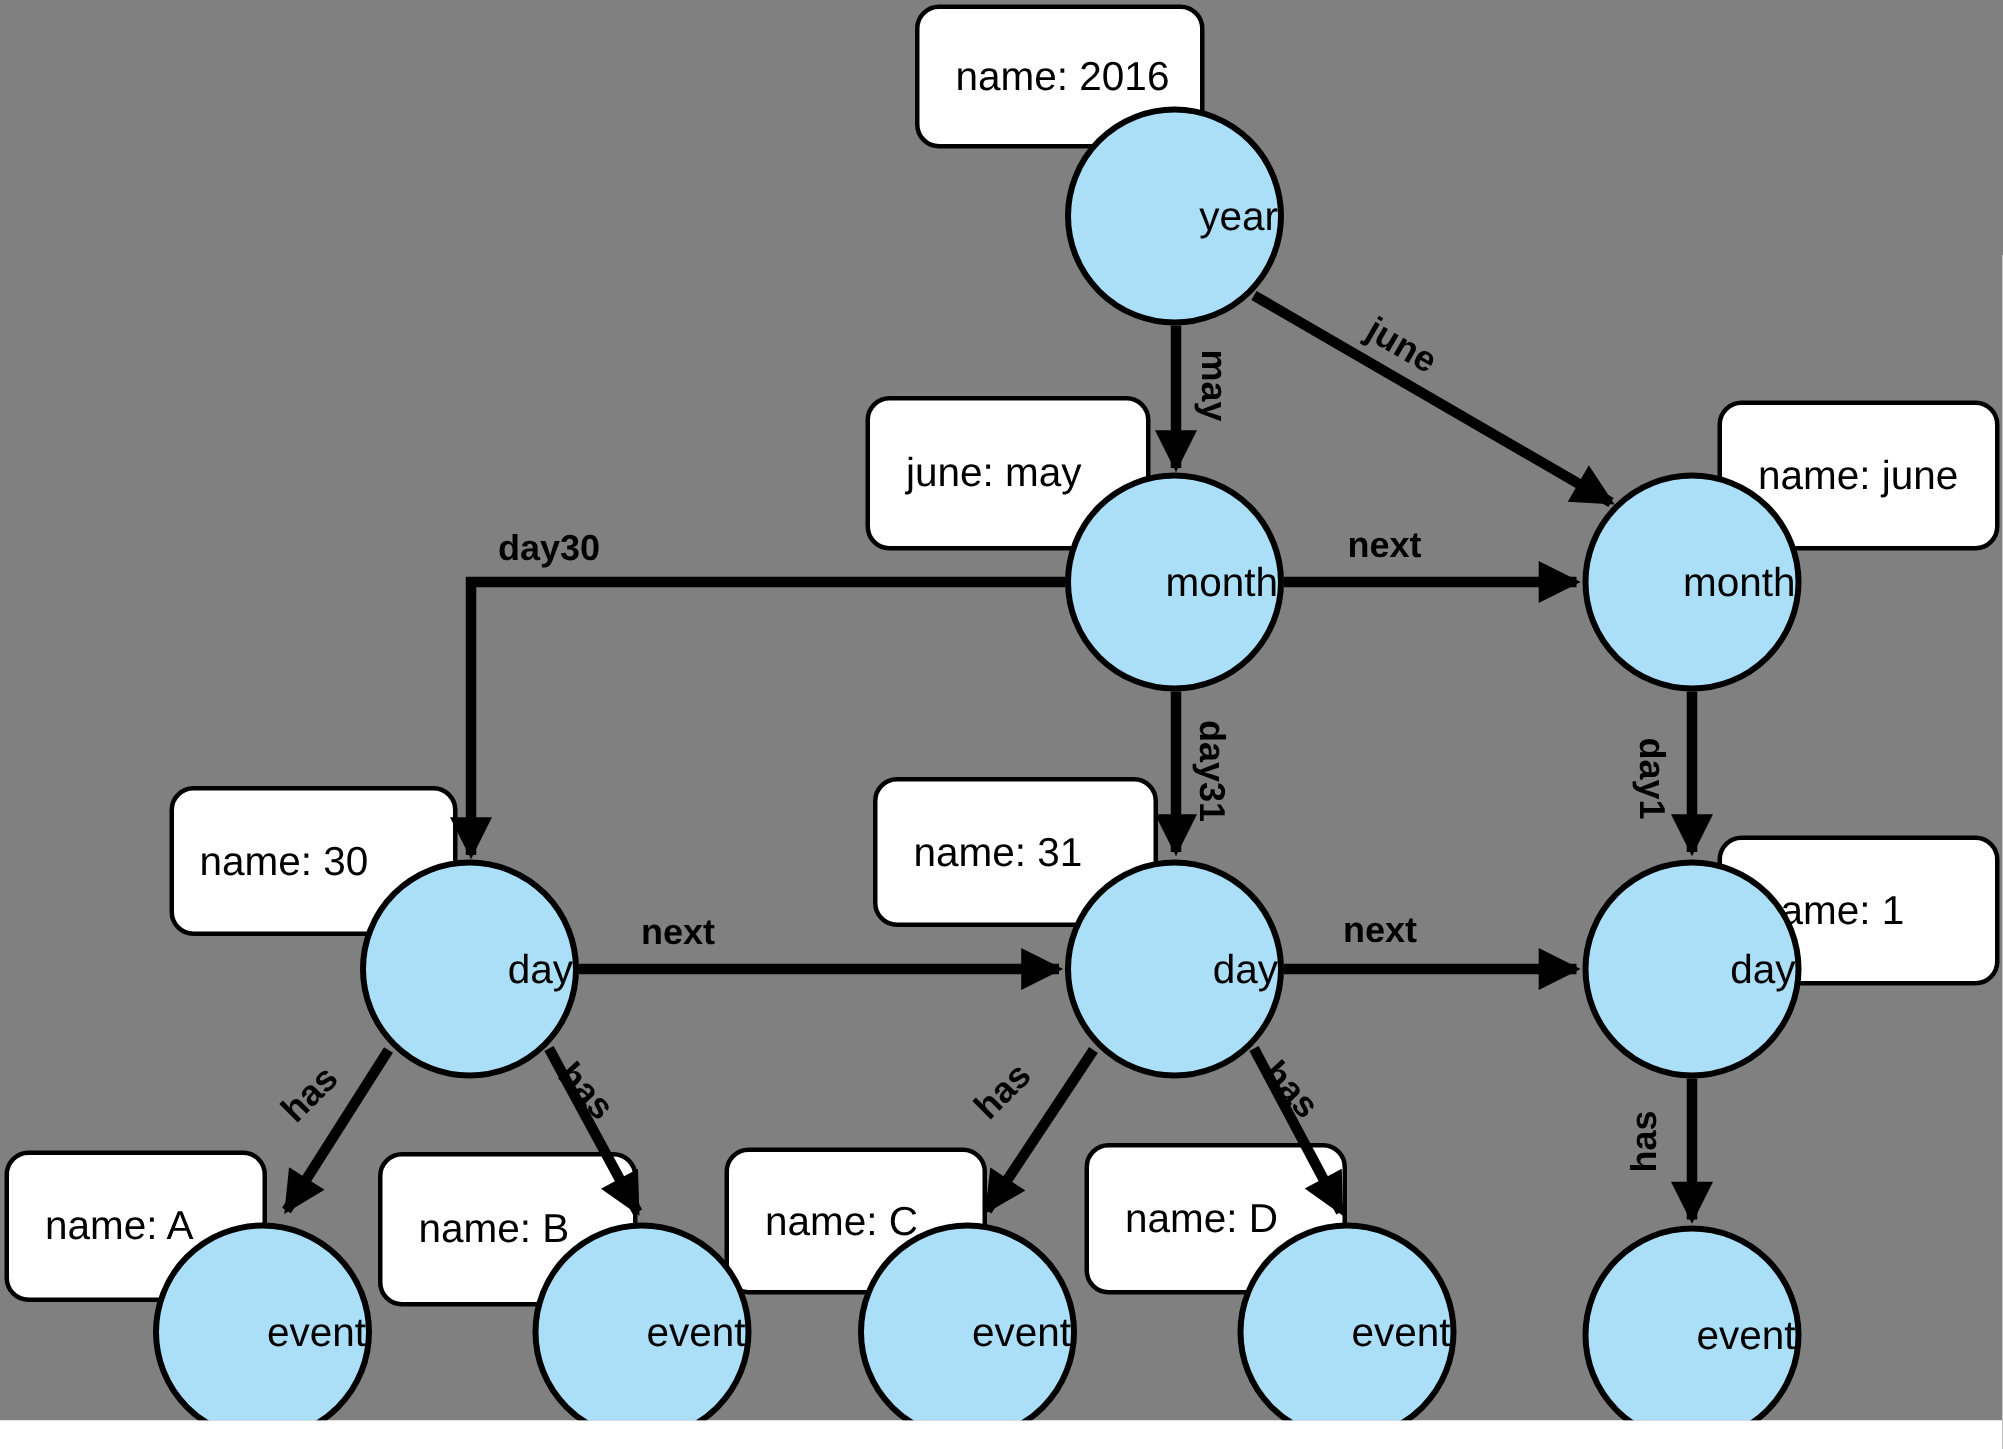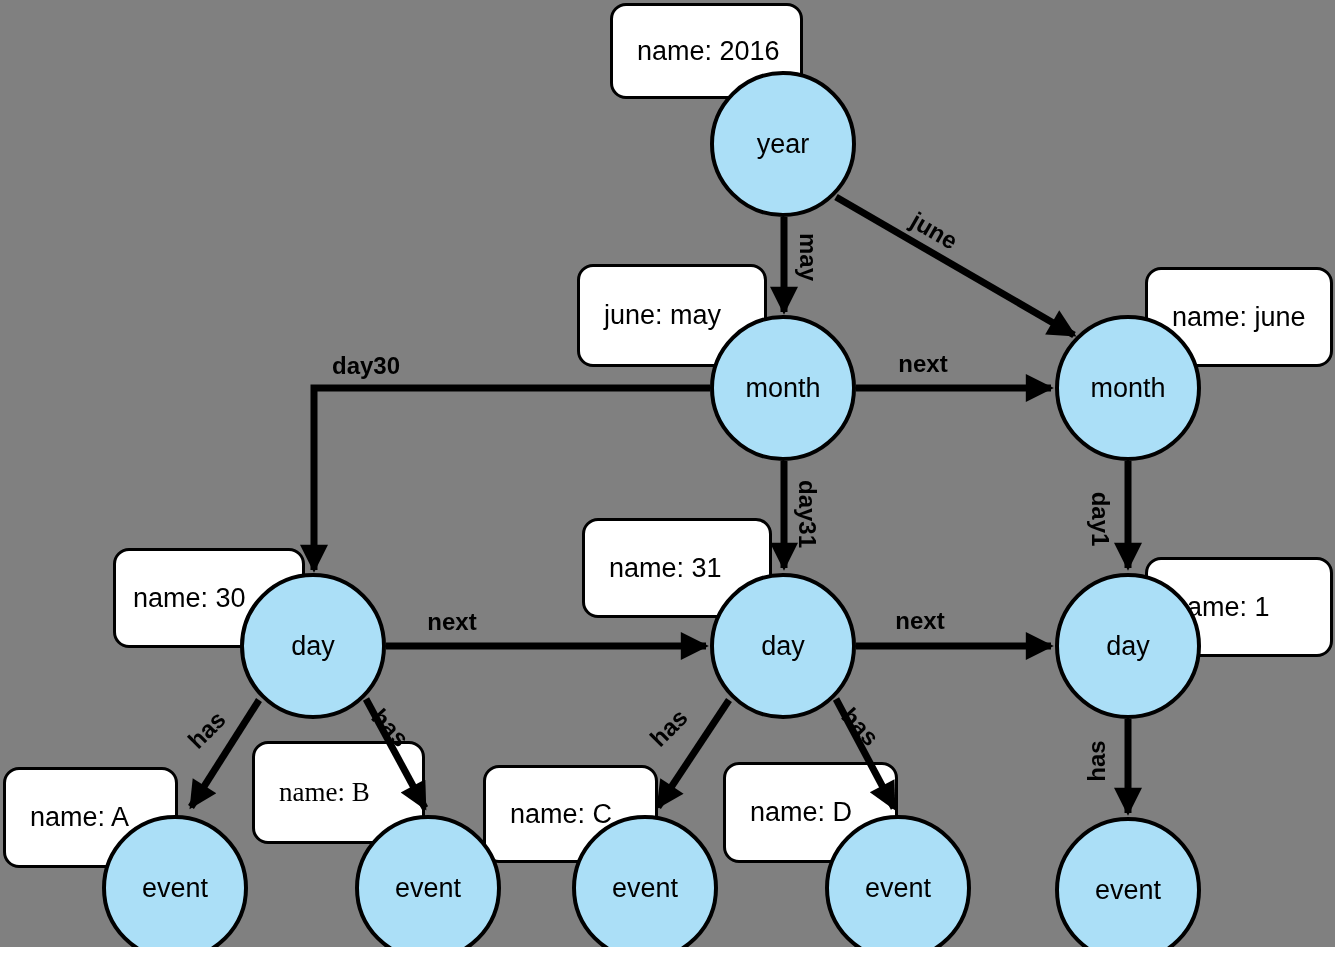--- a/index.html
+++ b/index.html
@@ -31,21 +31,21 @@
     white-space: nowrap;
   }
   .node {
     position: absolute;
     background: var(--node-fill, #abdff7);
     border: 4px solid var(--stroke, #000000);
     border-radius: 50%;
     box-sizing: border-box;
     display: flex;
     align-items: center;
-    justify-content: center;
+    justify-content: flex-end;
     font-size: 27px;
     color: var(--text, #000000);
   }
   .elabel {
     position: absolute;
     font-weight: 700;
     font-size: 24px;
     color: var(--text, #000000);
     white-space: nowrap;
   }
@@ -63,33 +63,33 @@
   <div id="boxes-layer" class="layer">
       <div class="pbox" style="left: 610px; top: 3px; width: 193px; height: 96px;">
         <span>name: 2016</span>
       </div>
       <div class="pbox" style="left: 577px; top: 264px; width: 190px; height: 103px;">
         <span>june: may</span>
       </div>
       <div class="pbox" style="left: 1145px; top: 267px; width: 188px; height: 100px;">
         <span>name: june</span>
       </div>
-      <div class="pbox" style="left: 113px; top: 548px; width: 192px; height: 100px; padding-left: 17px;">
+      <div class="pbox" style="left: 113px; top: 524px; width: 192px; height: 100px; padding-left: 17px;">
         <span>name: 30</span>
       </div>
       <div class="pbox" style="left: 582px; top: 518px; width: 190px; height: 100px;">
         <span>name: 31</span>
       </div>
       <div class="pbox" style="left: 1145px; top: 522px; width: 188px; height: 100px; margin-top: 35px;">
         <span>name: 1</span>
       </div>
       <div class="pbox" style="left: 3px; top: 767px; width: 175px; height: 101px;">
         <span>name: A</span>
       </div>
-      <div class="pbox" style="left: 252px; top: 741px; width: 173px; height: 103px; font-family: Liberation Serif, serif;">
+      <div class="pbox" style="left: 252px; top: 768px; width: 173px; height: 103px;">
         <span>name: B</span>
       </div>
       <div class="pbox" style="left: 483px; top: 765px; width: 175px; height: 98px;">
         <span>name: C</span>
       </div>
       <div class="pbox" style="left: 723px; top: 762px; width: 175px; height: 101px;">
         <span>name: D</span>
       </div>
     </div>
   <svg id="edges-layer" class="layer" width="1335" height="966" viewBox="0 0 1335 966" xmlns="http://www.w3.org/2000/svg">

